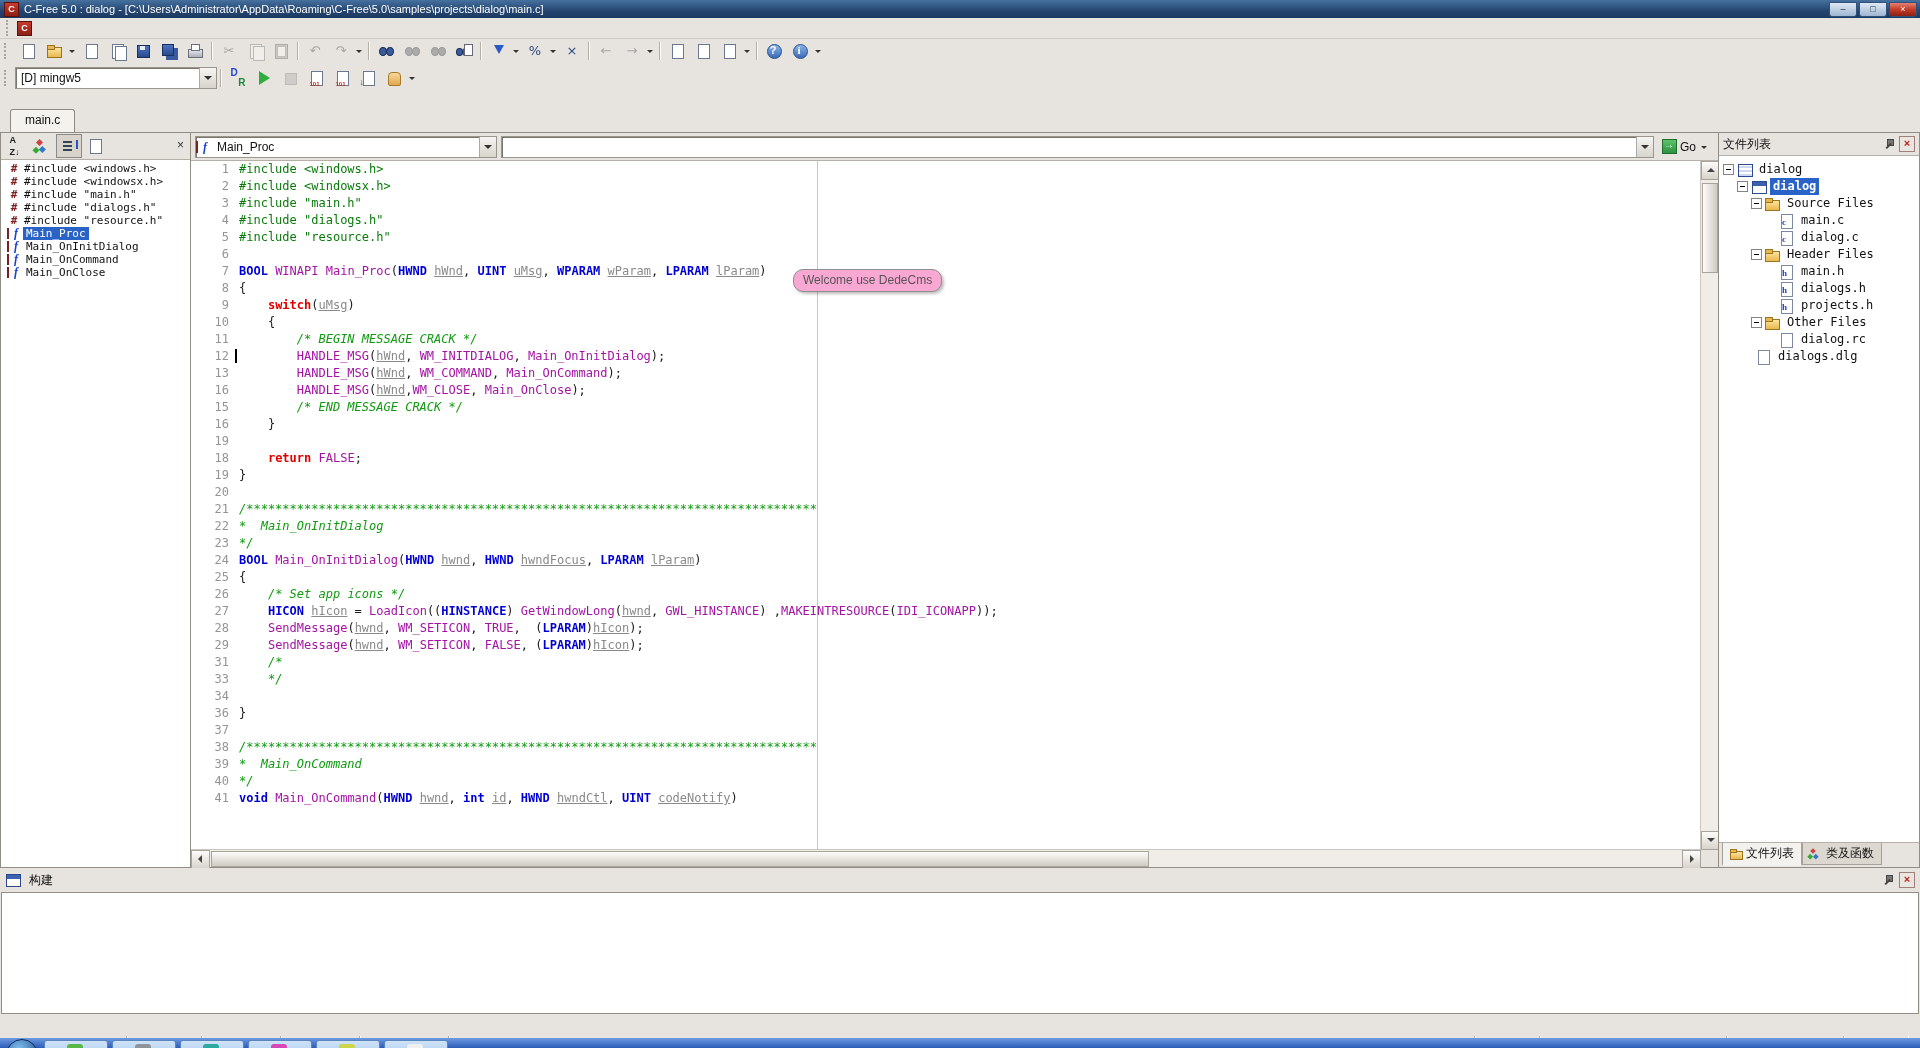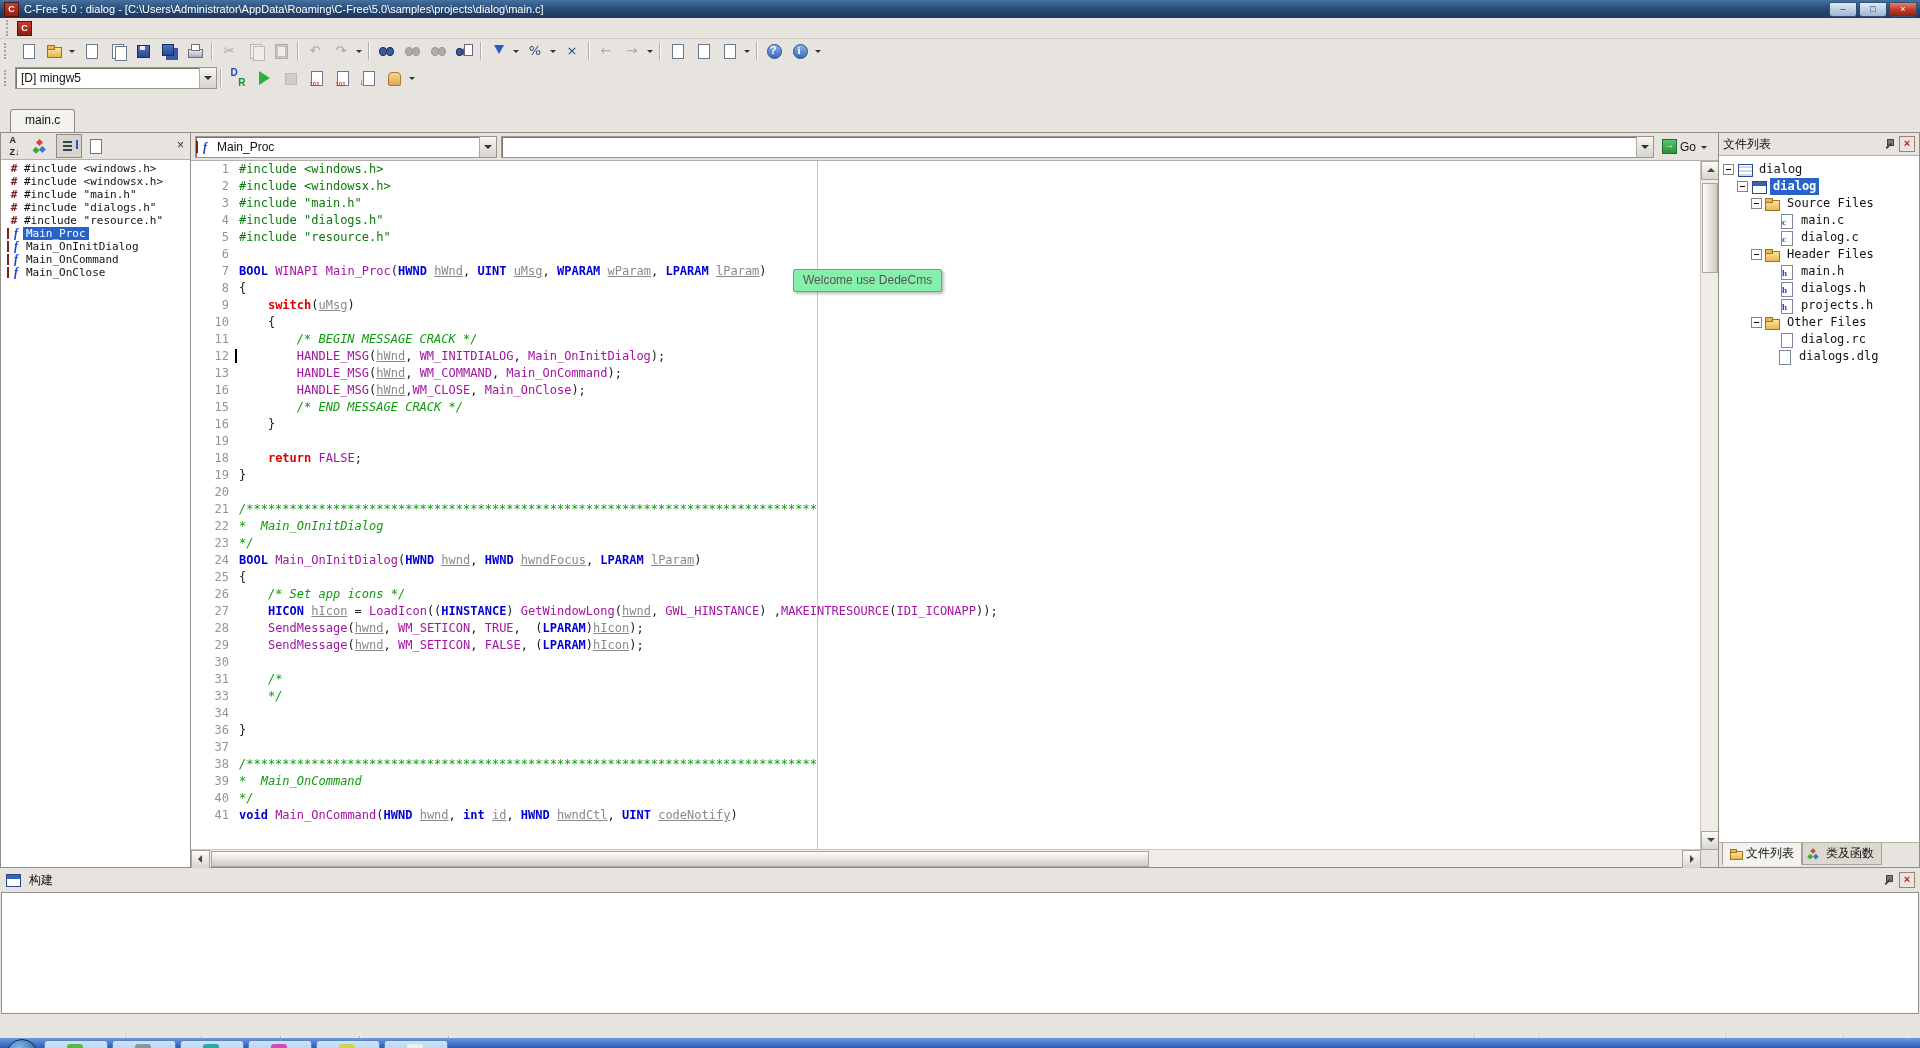--- a/index.html
+++ b/index.html
@@ -129,22 +129,22 @@
   .lt{position:relative;}
   .cl.caret .lt::before{content:"";position:absolute;left:-4px;top:1px;width:2px;height:14px;background:#000;}
   .tk-d{color:#1a1a1a;}
   .tk-k{color:#0000d6;font-weight:bold;}
   .tk-m{color:#a413a4;}
   .tk-r{color:#e00000;font-weight:bold;}
   .tk-g{color:#0a7a0a;}
   .tk-c{color:#0f9a0f;font-style:italic;}
   .tk-p{color:#8a8a8a;text-decoration:underline;}
   
-  .tooltip{position:absolute;left:602px;top:136px;height:17px;padding:2px 9px;background:#86efac;
-    border:1px solid #8f8f8f;border-radius:2px;box-shadow:2px 2px 3px rgba(0,0,0,.25);
+  .tooltip{position:absolute;left:602px;top:136px;height:17px;padding:2px 9px;background:#f9a8d4;
+    border:1px solid #8f8f8f;border-radius:10px;box-shadow:2px 2px 3px rgba(0,0,0,.25);
     font-family:"Liberation Sans",sans-serif;font-size:12px;color:#555;line-height:16px;z-index:5;white-space:nowrap;}
   
   .vscroll{position:absolute;right:0;top:28px;width:17px;bottom:17px;background:#f0ede8;border-left:1px solid #cac6c0;}
   .hscroll{position:absolute;left:0;bottom:0;height:17px;right:17px;background:#f0ede8;border-top:1px solid #cac6c0;}
   .sbtn{position:absolute;width:17px;height:17px;background:linear-gradient(#fdfcfa,#d8d4cc);border:1px solid #a8a49c;}
   .sbtn i{position:absolute;left:5px;top:6px;border:4px solid transparent;}
   .vscroll .up{top:0;} .vscroll .up i{border-bottom-color:#444;top:2px;}
   .vscroll .dn{bottom:0;} .vscroll .dn i{border-top-color:#444;}
   .hscroll .lf{left:0;} .hscroll .lf i{border-right-color:#444;left:2px;top:4px;}
   .hscroll .rt{right:0;} .hscroll .rt i{border-left-color:#444;left:7px;top:4px;}
@@ -469,21 +469,20 @@
           <div class="cl"><span class="ln">20</span><span class="lt"></span></div>
           <div class="cl"><span class="ln">21</span><span class="lt"><span class="tk-c">/*******************************************************************************</span></span></div>
           <div class="cl"><span class="ln">22</span><span class="lt"><span class="tk-c">*  Main_OnInitDialog</span></span></div>
           <div class="cl"><span class="ln">23</span><span class="lt"><span class="tk-c">*/</span></span></div>
           <div class="cl"><span class="ln">24</span><span class="lt"><span class="tk-k">BOOL</span><span class="tk-d"> </span><span class="tk-m">Main_OnInitDialog</span><span class="tk-d">(</span><span class="tk-k">HWND</span><span class="tk-d"> </span><span class="tk-p">hwnd</span><span class="tk-d">, </span><span class="tk-k">HWND</span><span class="tk-d"> </span><span class="tk-p">hwndFocus</span><span class="tk-d">, </span><span class="tk-k">LPARAM</span><span class="tk-d"> </span><span class="tk-p">lParam</span><span class="tk-d">)</span></span></div>
           <div class="cl"><span class="ln">25</span><span class="lt"><span class="tk-d">{</span></span></div>
           <div class="cl"><span class="ln">26</span><span class="lt"><span class="tk-d">    </span><span class="tk-c">/* Set app icons */</span></span></div>
           <div class="cl"><span class="ln">27</span><span class="lt"><span class="tk-d">    </span><span class="tk-k">HICON</span><span class="tk-d"> </span><span class="tk-p">hIcon</span><span class="tk-d"> = </span><span class="tk-m">LoadIcon</span><span class="tk-d">((</span><span class="tk-k">HINSTANCE</span><span class="tk-d">) </span><span class="tk-m">GetWindowLong</span><span class="tk-d">(</span><span class="tk-p">hwnd</span><span class="tk-d">, </span><span class="tk-m">GWL_HINSTANCE</span><span class="tk-d">) ,</span><span class="tk-m">MAKEINTRESOURCE</span><span class="tk-d">(</span><span class="tk-m">IDI_ICONAPP</span><span class="tk-d">));</span></span></div>
           <div class="cl"><span class="ln">28</span><span class="lt"><span class="tk-d">    </span><span class="tk-m">SendMessage</span><span class="tk-d">(</span><span class="tk-p">hwnd</span><span class="tk-d">, </span><span class="tk-m">WM_SETICON</span><span class="tk-d">, </span><span class="tk-m">TRUE</span><span class="tk-d">,  (</span><span class="tk-k">LPARAM</span><span class="tk-d">)</span><span class="tk-p">hIcon</span><span class="tk-d">);</span></span></div>
           <div class="cl"><span class="ln">29</span><span class="lt"><span class="tk-d">    </span><span class="tk-m">SendMessage</span><span class="tk-d">(</span><span class="tk-p">hwnd</span><span class="tk-d">, </span><span class="tk-m">WM_SETICON</span><span class="tk-d">, </span><span class="tk-m">FALSE</span><span class="tk-d">, (</span><span class="tk-k">LPARAM</span><span class="tk-d">)</span><span class="tk-p">hIcon</span><span class="tk-d">);</span></span></div>
-          <div class="cl"><span class="ln">30</span><span class="lt"></span></div>
           <div class="cl"><span class="ln">31</span><span class="lt"><span class="tk-d">    </span><span class="tk-c">/*</span></span></div>
           <div class="cl"><span class="ln">33</span><span class="lt"><span class="tk-d">    </span><span class="tk-c">*/</span></span></div>
           <div class="cl"><span class="ln">34</span><span class="lt"></span></div>
           <div class="cl"><span class="ln">36</span><span class="lt"><span class="tk-d">}</span></span></div>
           <div class="cl"><span class="ln">37</span><span class="lt"></span></div>
           <div class="cl"><span class="ln">38</span><span class="lt"><span class="tk-c">/*******************************************************************************</span></span></div>
           <div class="cl"><span class="ln">39</span><span class="lt"><span class="tk-c">*  Main_OnCommand</span></span></div>
           <div class="cl"><span class="ln">40</span><span class="lt"><span class="tk-c">*/</span></span></div>
           <div class="cl"><span class="ln">41</span><span class="lt"><span class="tk-k">void</span><span class="tk-d"> </span><span class="tk-m">Main_OnCommand</span><span class="tk-d">(</span><span class="tk-k">HWND</span><span class="tk-d"> </span><span class="tk-p">hwnd</span><span class="tk-d">, </span><span class="tk-k">int</span><span class="tk-d"> </span><span class="tk-p">id</span><span class="tk-d">, </span><span class="tk-k">HWND</span><span class="tk-d"> </span><span class="tk-p">hwndCtl</span><span class="tk-d">, </span><span class="tk-k">UINT</span><span class="tk-d"> </span><span class="tk-p">codeNotify</span><span class="tk-d">)</span></span></div>
         </div>
@@ -576,21 +575,21 @@
           <div class="trow" style="padding-left: 32px;">
             <span class="expb"></span>
             <span class="fi fi-folder"></span>
             <span class="tlabel">Other Files</span>
           </div>
           <div class="trow" style="padding-left: 46px;">
             <span class="expsp"></span>
             <span class="fi fi-file"></span>
             <span class="tlabel">dialog.rc</span>
           </div>
-          <div class="trow" style="padding-left: 44px;">
+          <div class="trow" style="padding-left: 23px;">
             <span class="expsp"></span>
             <span class="fi fi-file"></span>
             <span class="tlabel">dialogs.dlg</span>
           </div>
         </div>
       <div class="rtabs" id="rtabs">
           <span class="ptab active">
             <span class="mini fold"></span>
             <span>文件列表</span>
           </span>

